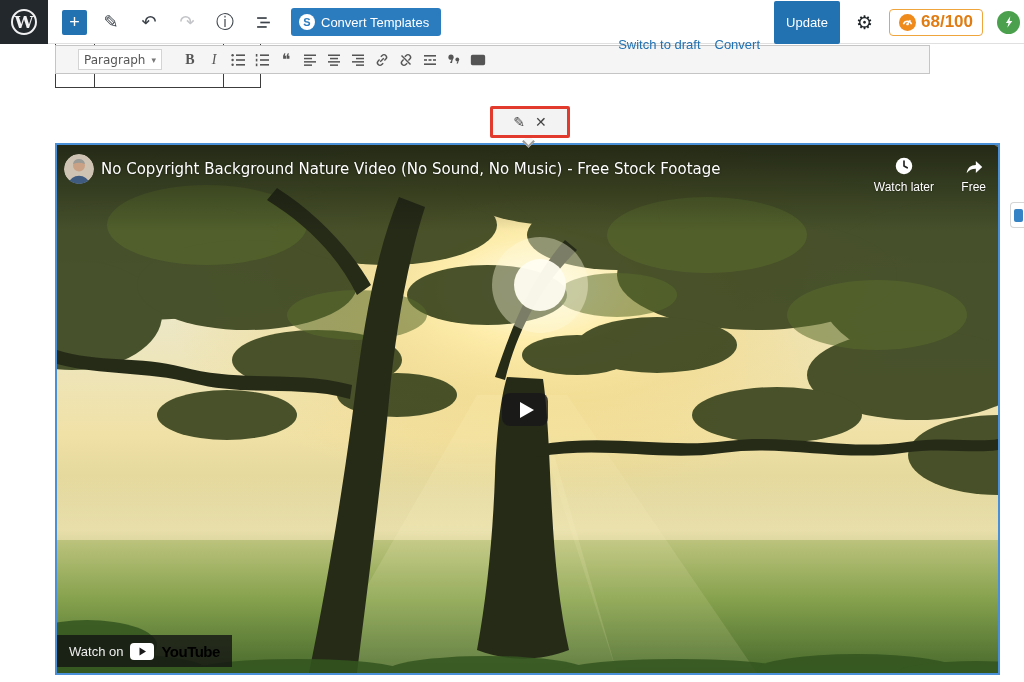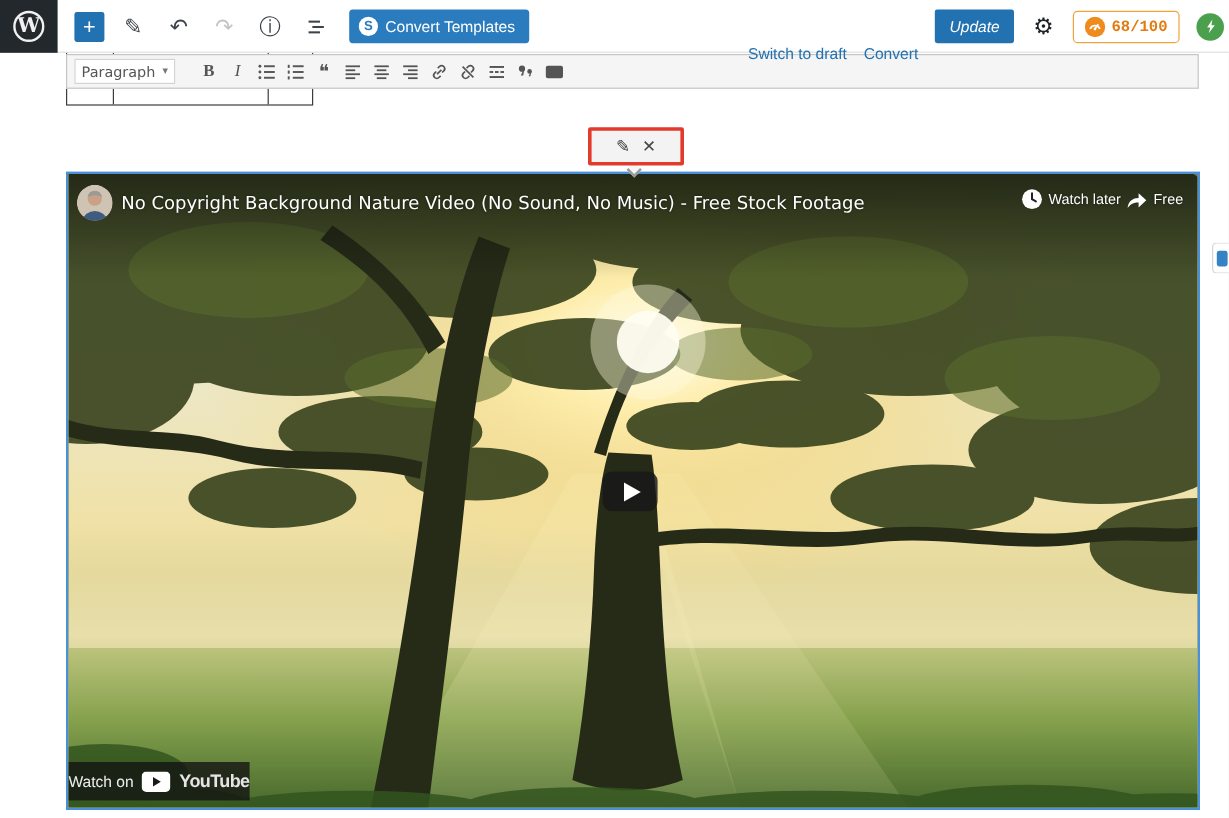--- a/index.html
+++ b/index.html
@@ -19,33 +19,33 @@
                   font-size:18px; line-height:23px; text-align:center; cursor:pointer; }
   .hdr-tool { width:28px; height:32px; background:none; border:none; font-size:18px; color:#3c434a;
               display:flex; align-items:center; justify-content:center; cursor:pointer; }
   .hdr-tool.disabled { color:#c3c4c7; }
   #starter-btn { height:28px; margin-left:4px; background:#2b7cbe; border:none; border-radius:3px;
                  color:#fff; font-size:13px; padding:0 12px 0 8px; display:flex; align-items:center; gap:6px; cursor:pointer; }
   #starter-ico { width:16px; height:16px; background:#fff; color:#2b7cbe; border-radius:50%;
                  font-size:11px; font-weight:bold; display:flex; align-items:center; justify-content:center; }
   .hdr-right { position:absolute; right:4px; top:0; height:44px; display:flex; align-items:center; gap:14px; }
   .hdr-link { color:#2271b1; font-size:13px; text-decoration:none; background:none; border:none; cursor:pointer;margin-top:44px; }
-  #update-btn { background:#2271b1; color:#fff; border:none; border-radius:2px; height:28px;
-                padding:0 12px; font-size:13px; cursor:pointer;font-style:italic; }
+  #update-btn { background:#2271b1; color:#fff; border:none; border-radius:2px; height:43px;
+                padding:0 12px; font-size:13px; cursor:pointer; }
   #gear-btn { background:none; border:none; font-size:19px; color:#1d2327; cursor:pointer; padding:0 2px; }
   #seo-badge { display:flex; align-items:center; gap:5px; border:1px solid #f0a43c; border-radius:4px;
                height:27px; padding:0 9px; background:#fff; cursor:pointer; }
-  #seo-badge span { color:#e07c12; font-size:13px; font-weight:bold;font-family:Liberation Mono, monospace; }
+  #seo-badge span { color:#e07c12; font-size:17px; font-weight:bold; }
   #boost-btn { width:23px; height:23px; border:none; border-radius:50%; background:#4ba04e;
                display:flex; align-items:center; justify-content:center; cursor:pointer; }
 
   
-  #classic-toolbar { position:absolute; left:55px; top:45px; width:944px; height:29px;
+  #classic-toolbar { position:absolute; left:55px; top:45px; width:875px; height:29px;
                      background:#f5f5f5; border:1px solid #c5c5c5; z-index:20;
-                     display:flex; align-items:center; padding-left:6px; }
+                     display:flex; align-items:center; padding-left:22px; }
   #para-select { width:84px; height:21px; background:#fff; border:1px solid #d4d4d4; margin-right:16px;
                  display:flex; align-items:center; justify-content:space-between; padding:0 5px; cursor:pointer; }
   #para-select .pname { font-size:12px; color:#555; }
   #para-select .parr { font-size:9px; color:#777; }
   .tbtn { width:24px; height:23px; background:none; border:none; display:flex; align-items:center;
           justify-content:center; color:#555; cursor:pointer; }
   .tbtn svg { width:16px; height:16px; }
   .tbtn svg * { fill:#555; }
   .tbtn svg .st { fill:none; stroke:#555; stroke-width:1.4; }
   .tb-b { font-weight:bold; font-size:14px; font-family:"Liberation Serif","DejaVu Serif",serif; }
@@ -74,34 +74,34 @@
   #video-block { position:absolute; left:55px; top:143px; width:945px; height:532px;
                  border:2px solid #4a90d9; z-index:5; cursor:pointer; }
   #video-frame { position:relative; width:941px; height:528px; overflow:hidden; background:#6b7c3c; }
   #scene { position:absolute; left:0; top:0; width:941px; height:528px; }
   #vid-topshade { position:absolute; left:0; top:0; width:100%; height:86px;
                   background:linear-gradient(rgba(0,0,0,.48),rgba(0,0,0,0)); }
   #vid-avatar { position:absolute; left:7px; top:9px; width:30px; height:30px; border-radius:50%;
                 overflow:hidden; cursor:pointer; }
   #vid-title { position:absolute; left:44px; top:15px; color:#fff; font-size:15px;
                text-shadow:0 0 2px rgba(0,0,0,.6); white-space:nowrap; cursor:pointer; }
-  .vid-tr-btn { position:absolute; top:10px; display:flex; flex-direction:row; align-items:center;
+  .vid-tr-btn { position:absolute; top:10px; display:flex; flex-direction:column; align-items:center;
                 gap:3px; color:#fff; font-size:12px; text-shadow:0 0 2px rgba(0,0,0,.6);
                 background:none; border:none; cursor:pointer; }
   #watch-later-btn { right:64px; }
   #share-btn { right:12px; }
   #play-btn { position:absolute; left:445px; top:248px; width:46px; height:33px;
               background:rgba(25,25,25,.82); border:none; border-radius:8px; cursor:pointer;
               display:flex; align-items:center; justify-content:center; }
   #play-btn .tri { width:0; height:0; border-left:14px solid #fff; border-top:8px solid transparent;
                    border-bottom:8px solid transparent; margin-left:3px; }
   #watch-on-btn { position:absolute; left:0px; bottom:6px; height:32px; background:rgba(18,18,18,.78);
-                  border:none; display:flex; align-items:center; gap:7px; padding:0 0; cursor:pointer; }
+                  border:none; display:flex; align-items:center; gap:7px; padding:0 12px; cursor:pointer; }
   #watch-on-btn .wo { color:#eee; font-size:13px; }
-  #yt-word { color:#e5e5e5; font-size:15px; font-weight:bold; letter-spacing:-0.5px; }
+  #yt-word { color:#000000; font-size:15px; font-weight:bold; letter-spacing:-0.5px; }
 
   
   #edge-fragment { position:absolute; left:1010px; top:202px; width:14px; height:26px; z-index:6;
                    background:#fff; border:1px solid #d5d5d5; border-right:none;
                    border-radius:4px 0 0 4px; display:flex; align-items:center; cursor:pointer; }
   #edge-fragment .blk { width:9px; height:13px; margin-left:3px; background:#3582c4; border-radius:2px; }
 </style>
 </head>
 <body>
 

